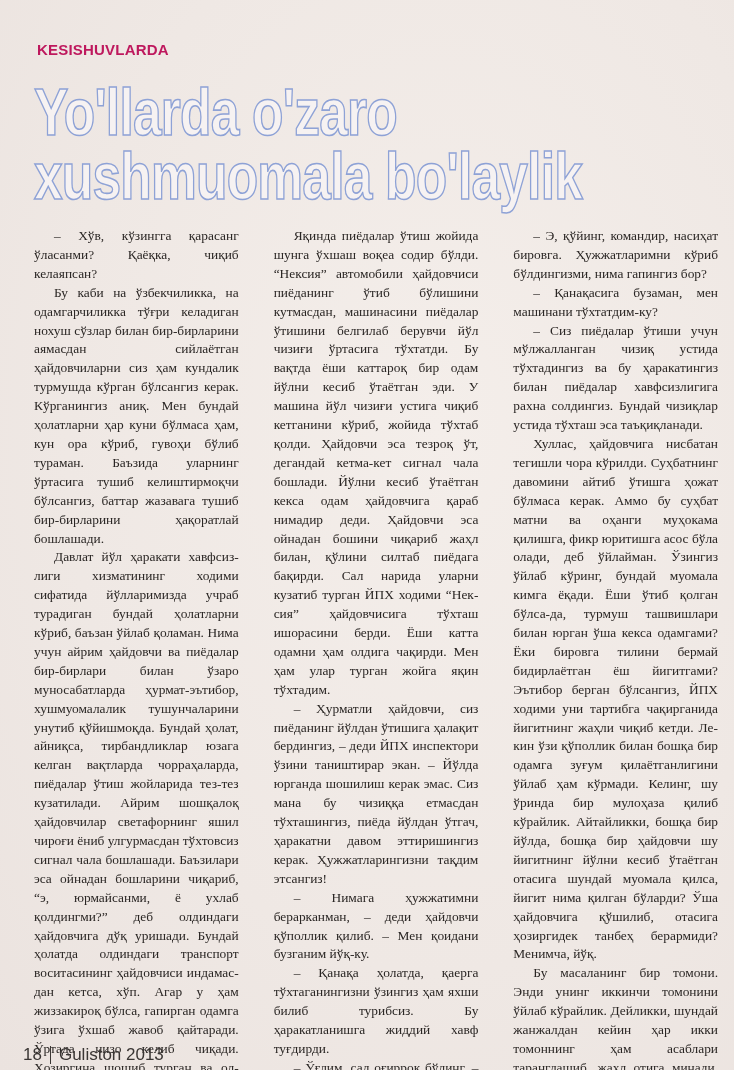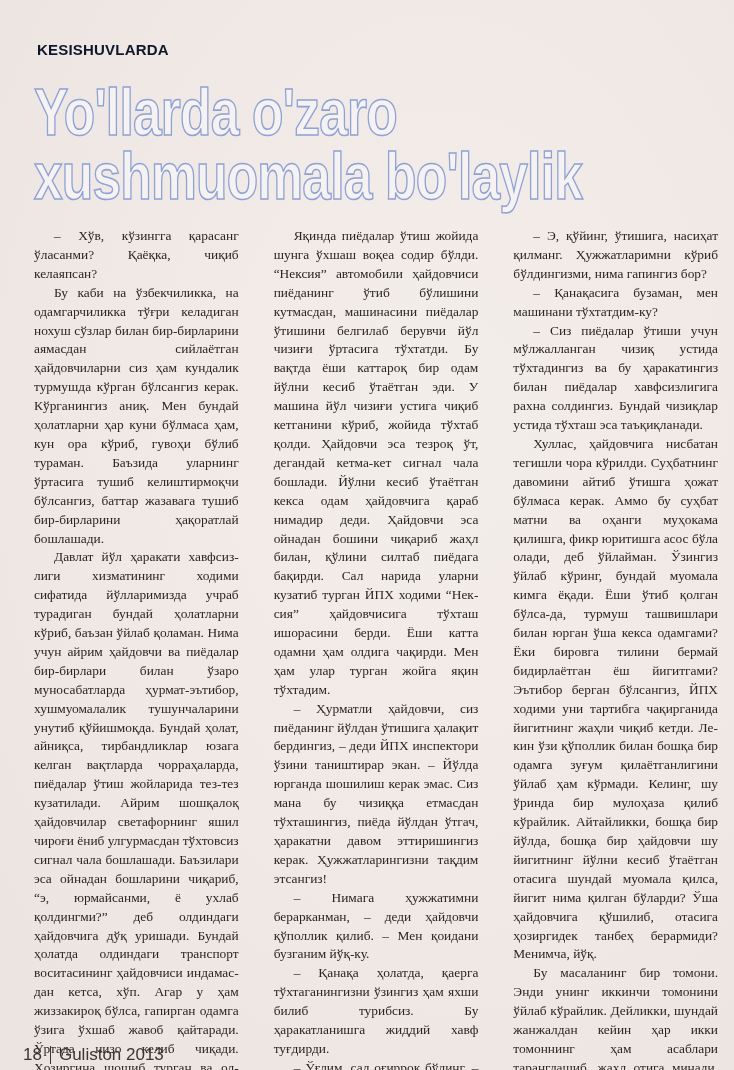--- a/index.html
+++ b/index.html
@@ -9,21 +9,21 @@
     background-image: radial-gradient(ellipse at 60% 40%, #f4eeea 0%, #efe8e4 60%, #ebe3df 100%);
     position: relative;
     font-family: "Liberation Serif", serif;
     color: #2a2624;
   }
   .page { position: absolute; left: 0; top: 0; width: 734px; height: 1070px; }
   .section-label {
     position: absolute; left: 37px; top: 41px;
     font-family: "Liberation Sans", sans-serif;
     font-size: 15px; font-weight: bold; letter-spacing: 0.2px;
-    color: #0f172a;
+    color: #be185d;
   }
   .title {
     position: absolute; left: 34px; top: 80px; width: 680px;
     font-family: "Liberation Sans", sans-serif;
     font-weight: bold;
     font-size: 66px; line-height: 64px;
     color: #f6f2f2;
     -webkit-text-stroke: 1.6px #8ea2d6;
     transform: scaleX(0.78); transform-origin: left top;
     letter-spacing: -1px;
@@ -69,21 +69,21 @@
     <div class="col">
       <p>Яқинда пиёдалар ўтиш жойида шунга ўхшаш воқеа содир бўлди. “Нек­сия” автомобили ҳайдовчиси пиёданинг ўтиб бўлишини кутмасдан, машинаси­ни пиёдалар ўтишини белгилаб берув­чи йўл чизиғи ўртасига тўхтатди. Бу вақтда ёши каттароқ бир одам йўлни кесиб ўтаётган эди. У машина йўл чизиғи устига чиқиб кетганини кўриб, жойида тўхтаб қолди. Ҳайдовчи эса тезроқ ўт, дегандай кетма-кет сигнал чала бошлади. Йўлни кесиб ўтаётган кекса одам ҳайдовчига қараб нимадир деди. Ҳайдовчи эса ойнадан бошини чиқариб жаҳл билан, қўлини силтаб пиёдага бақирди. Сал нарида уларни кузатиб турган ЙПХ ходими “Нек­сия” ҳайдовчисига тўхташ ишорасини берди. Ёши катта одамни ҳам олдига чақирди. Мен ҳам улар турган жойга яқин тўхтадим.</p>
       <p>– Ҳурматли ҳайдовчи, сиз пиёда­нинг йўлдан ўтишига ҳалақит бердин­гиз, – деди ЙПХ инспектори ўзини таништирар экан. – Йўлда юрганда шо­шилиш керак эмас. Сиз мана бу чизиққа етмасдан тўхташингиз, пиёда йўлдан ўтгач, ҳаракатни давом эттиришингиз керак. Ҳужжатларингизни тақдим эт­сангиз!</p>
       <p>– Нимага ҳужжатимни бераркан­ман, – деди ҳайдовчи қўполлик қилиб. – Мен қоидани бузганим йўқ-ку.</p>
       <p>– Қанақа ҳолатда, қаерга тўхтаганингизни ўзингиз ҳам яхши би­либ турибсиз. Бу ҳаракатланишга жид­дий хавф туғдирди.</p>
       <p>– Ўғлим, сал оғирроқ бўлинг, – деди кекса одам суҳбатга қўшилиб. – Ҳали ёш бақирди, асаблар сизга кўп керак бўлади.</p>
       <p>– Э, сиз аралашманг, қария, ҳаммаси сизни деб бўлди. – деди у ҳужжатларини ЙПХ инспекторига узатар экан. – Одам­ларга ҳам ҳайронсан, кексайганда жим­гина уйда ўтиришса бўлмайдими.</p>
 
     </div>
     <div class="col">
-      <p>– Э, қўйинг, ўтишига, насиҳат қилманг. Ҳужжатларимни кўриб бўлдингизми, нима гапингиз бор?</p>
+      <p>– Э, қўйинг, командир, насиҳат бировга. Ҳужжатларимни кўриб бўлдингизми, нима гапингиз бор?</p>
       <p>– Қанақасига бузаман, мен машина­ни тўхтатдим-ку?</p>
       <p>– Сиз пиёдалар ўтиши учун мўлжалланган чизиқ устида тўхтадингиз ва бу ҳаракатингиз билан пиёдалар хавфсизлигига рахна солдин­гиз. Бундай чизиқлар устида тўхташ эса таъқиқланади.</p>
       <p>Хуллас, ҳайдовчига нисбатан те­гишли чора кўрилди. Суҳбатнинг да­вомини айтиб ўтишга ҳожат бўлмаса керак. Аммо бу суҳбат матни ва оҳанги муҳокама қилишга, фикр юритишга асос бўла олади, деб ўйлайман. Ўзингиз ўйлаб кўринг, бундай муомала кимга ёқади. Ёши ўтиб қолган бўлса-да, тур­муш ташвишлари билан юрган ўша кекса одамгами? Ёки бировга тили­ни бермай бидирлаётган ёш йигитга­ми? Эътибор берган бўлсангиз, ЙПХ ходими уни тартибга чақирганида йигитнинг жаҳли чиқиб кетди. Ле­кин ўзи қўполлик билан бошқа бир одамга зуғум қилаётганлигини ўйлаб ҳам кўрмади. Келинг, шу ўринда бир мулоҳаза қилиб кўрайлик. Айтайликки, бошқа бир йўлда, бошқа бир ҳайдовчи шу йигитнинг йўлни кесиб ўтаётган отасига шундай муомала қилса, йигит нима қилган бўларди? Ўша ҳайдовчига қўшилиб, отасига ҳозиргидек танбеҳ берармиди? Менимча, йўқ.</p>
       <p>Бу масаланинг бир томони. Энди унинг иккинчи томонини ўйлаб кўрайлик. Дейликки, шундай жанжал­дан кейин ҳар икки томоннинг ҳам асаб­лари таранглашиб, жаҳл отига минади. Жаҳл билан, асабий ҳолда транспорт бошқарганда эса эҳтиёткорлик унути­лади. Бундай ҳолатда ҳайдовчи бирор­бир кўнгилсизликка учрамайди, деб ҳеч ким кафолат бера олмайди. Демак, асаб­бузарлик устига яна бир кўнгилхиралик</p>
     </div>
   </div>
 
   <div class="footer">
     <span class="num">18</span>
     <span class="sep"></span>

